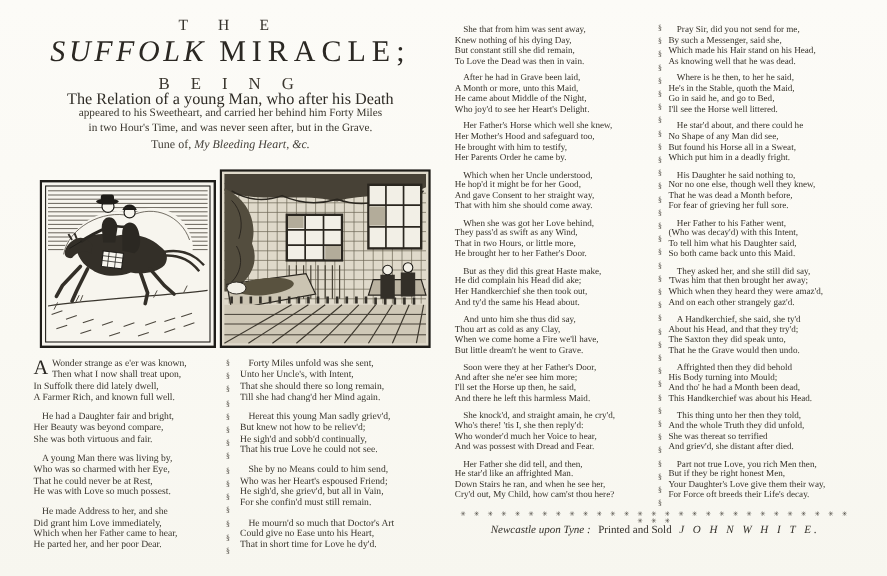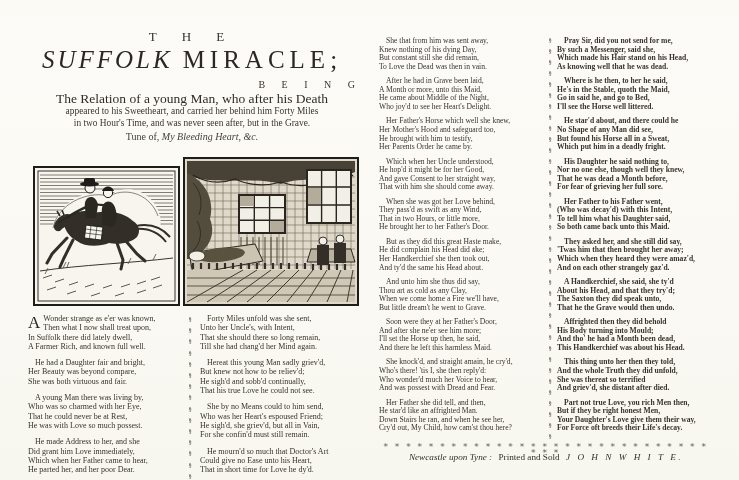--- a/index.html
+++ b/index.html
@@ -3,29 +3,29 @@
 <meta charset="utf-8">
 <style>
   html,body{margin:0;padding:0;}
   body{
     width:739px;height:480px;overflow:hidden;position:relative;
     background:#fbfaf5;
     font-family:"Liberation Serif", serif;
     color:#2e2b25;
   }
   .sheet{position:absolute;inset:0;
-    background:linear-gradient(180deg,#fcfbf7 0%,#faf9f3 60%,#f7f6ef 100%);margin-top:16px;}
+    background:linear-gradient(180deg,#fcfbf7 0%,#faf9f3 60%,#f7f6ef 100%);}
   .abs{position:absolute;}
   
   .tcenter{left:22px;width:340px;text-align:center;}
   .t-the{top:13px;font-size:13px;letter-spacing:11px;color:#35322b;}
   .t-main{top:30px;font-size:25px;color:#2b2823;white-space:nowrap;}
   .t-main .it{font-style:italic;letter-spacing:3px;margin-right:10px;}
   .t-main .rm{letter-spacing:5px;}
-  .t-being{top:63px;font-size:10px;letter-spacing:7px;color:#3a362e;text-align:right;}
+  .t-being{top:63px;font-size:14px;letter-spacing:7px;color:#3a362e;}
   .t-sub1{top:75px;font-size:13.5px;color:#2f2c26;white-space:nowrap;}
   .t-sub2{top:90px;font-size:9.4px;color:#3a362e;white-space:nowrap;}
   .t-sub3{top:102px;font-size:9.4px;color:#3a362e;white-space:nowrap;}
   .t-tune{top:115px;font-size:10px;color:#44403a;}
   .t-tune .it{font-style:italic;}
   
   .wc{border:0;}
   
   .vcol{color:#37332b;}
   .vcol .stanza{margin:0 0 7px 0;padding:0;}
@@ -315,21 +315,21 @@
 §
 §
 §
 §
 §
 §
 §
 §
 §</div>
 
-  <div class="abs vcol right-col" style="left:557px;top:21px;width:164px;font-weight:bold;">
+  <div class="abs vcol right-col" style="left:557px;top:21px;width:164px;">
       <p class="stanza">
         <span class="vline">Pray Sir, did you not send for me,</span>
         <span class="vline">By such a Messenger, said she,</span>
         <span class="vline">Which made his Hair stand on his Head,</span>
         <span class="vline">As knowing well that he was dead.</span>
       </p>
       <p class="stanza">
         <span class="vline">Where is he then, to her he said,</span>
         <span class="vline">He's in the Stable, quoth the Maid,</span>
         <span class="vline">Go in said he, and go to Bed,</span>

